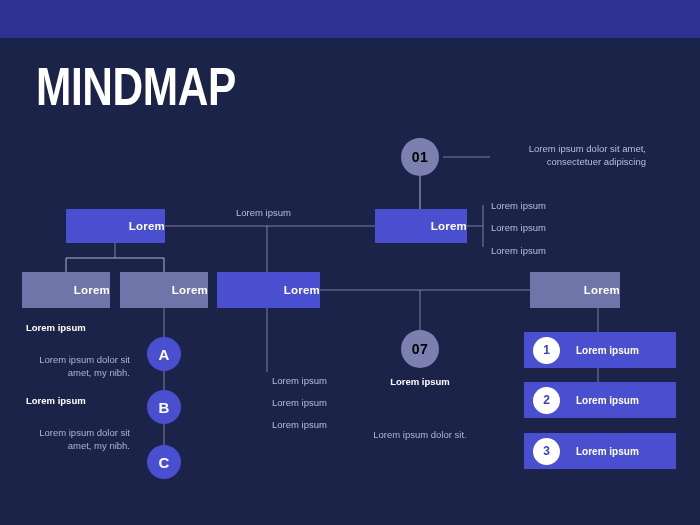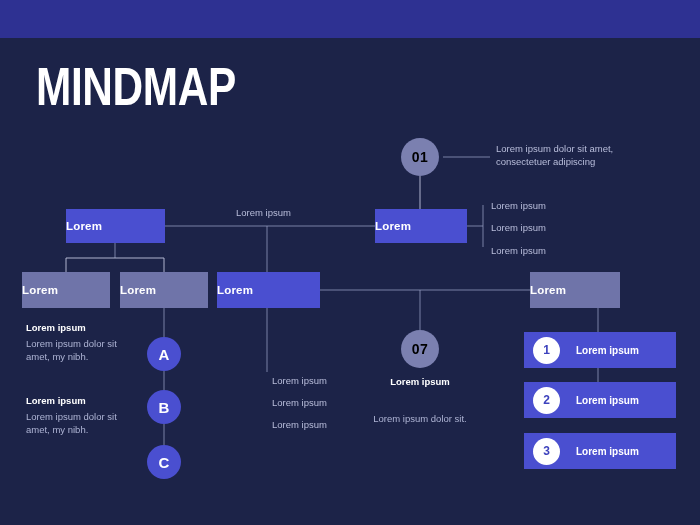--- a/index.html
+++ b/index.html
@@ -22,21 +22,21 @@
     transform:scaleX(0.80);transform-origin:left top;
     white-space:nowrap;
   }
 
   svg.links{position:absolute;left:0;top:0;width:700px;height:525px;overflow:visible;}
   svg.links line, svg.links path{stroke:#9aa0c4;stroke-width:1;fill:none;opacity:.75;}
   svg.links .bright{stroke:#c9cde6;opacity:.85;}
 
   .node{
     position:absolute;
-    display:flex;align-items:center;justify-content:flex-start;
+    display:flex;align-items:center;justify-content:flex-end;
     color:#ffffff;font-weight:bold;font-size:11.5px;
     letter-spacing:.2px;
     box-sizing:border-box;
   }
   .node.bright{background:#4a4fd0;}
   .node.muted{background:#6f74a9;}
 
   .circlenum{
     position:absolute;border-radius:50%;
     display:flex;align-items:center;justify-content:center;
@@ -44,22 +44,22 @@
     font-weight:bold;font-size:14px;letter-spacing:.5px;
   }
   .letter{
     position:absolute;border-radius:50%;
     display:flex;align-items:center;justify-content:center;
     background:#4a4fd0;color:#ffffff;
     font-weight:bold;font-size:15px;
     width:34px;height:34px;
   }
 
-  .txt{position:absolute;color:#b9bedb;font-size:9.5px;line-height:13px;white-space:pre-line;}
-  .txt.light{color:#aeb4d4;}
+  .txt{position:absolute;color:#b9bedb;font-size:9.5px;line-height:13px;white-space:pre-line;text-align:right;}
+  .txt.light{color:#aeb4d4;margin-top:16px;}
   .txt.bold{color:#ffffff;font-weight:bold;}
   .txt.ctr{text-align:center;}
 
   .numrow{
     position:absolute;background:#4a4fd0;
     display:flex;align-items:center;box-sizing:border-box;
   }
   .numrow .bullet{
     width:27px;height:27px;border-radius:50%;
     background:#ffffff;color:#3d42bd;

